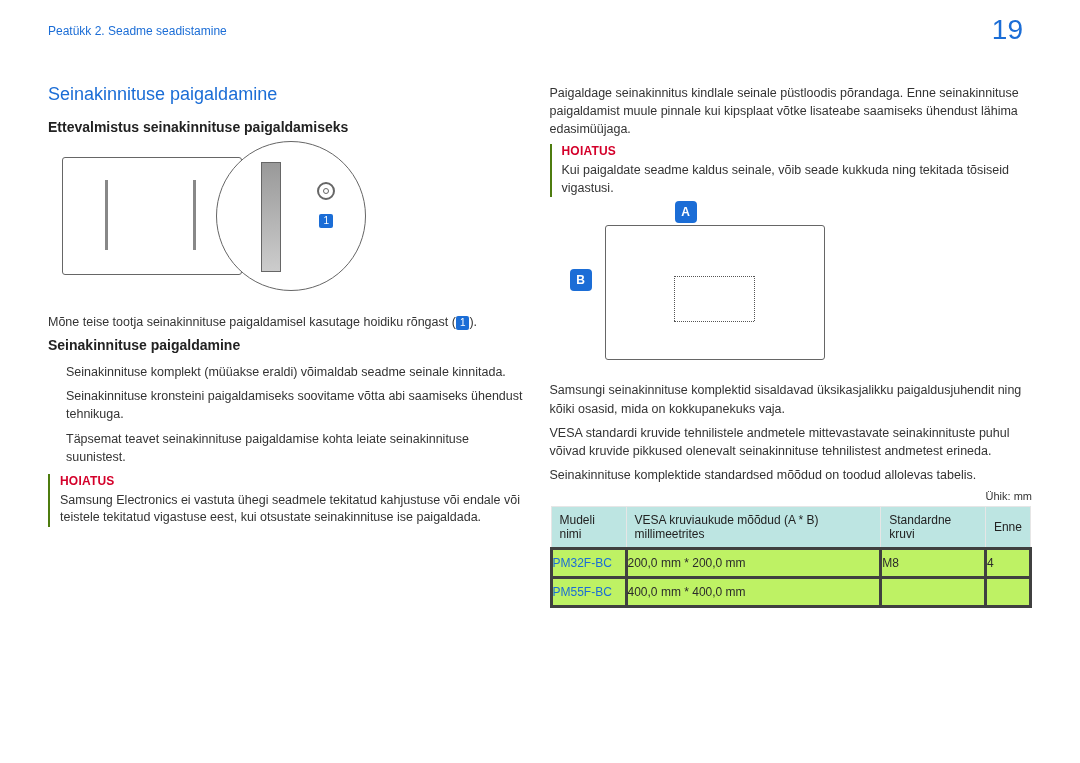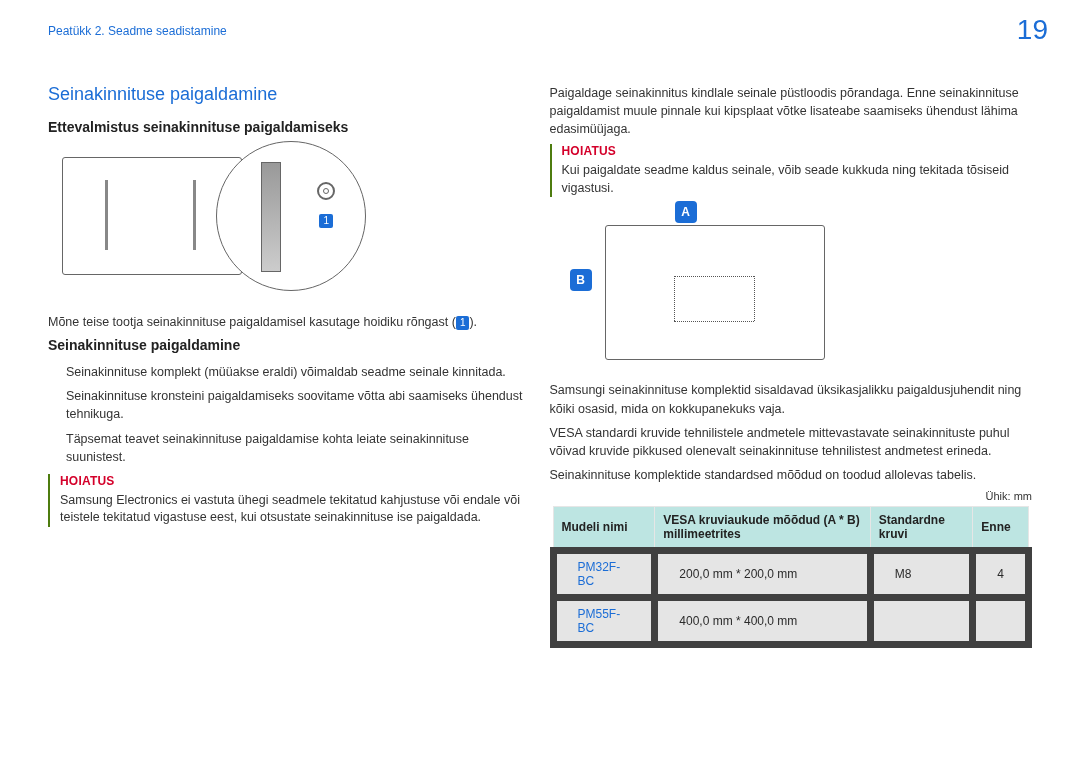--- a/index.html
+++ b/index.html
@@ -8,21 +8,21 @@
     font-size: 12.5px;
     color: #2b2b2b;
     width: 1080px;
     height: 763px;
     background: #fff;
     position: relative;
     padding: 24px 48px 24px 48px;
   }
   .header-row { display: flex; justify-content: space-between; align-items: center; margin-bottom: 46px; }
   .chapter { color: #1b6dd6; font-size: 12px; }
-  .page-num { color: #1b6dd6; font-size: 28px; font-weight: 400; position: absolute; top: 14px; right: 32px;}
+  .page-num { color: #1b6dd6; font-size: 28px; font-weight: 400; position: absolute; top: 14px; right: 57px;}
   .columns { display: flex; gap: 19px; }
   .col { flex: 1; }
   h1.section { color: #1b6dd6; font-size: 18px; font-weight: 500; margin-bottom: 14px; }
   h2.sub { color: #222; font-size: 14px; font-weight: 700; margin-bottom: 10px; margin-top: 6px;}
   p.body { font-size: 12.5px; line-height: 1.45; margin-bottom: 6px; color: #333;}
   .indent { padding-left: 18px;}
   .warn {
     border-left: 2px solid #4d7c0f;
     padding-left: 10px;
     margin-top: 6px;
@@ -84,28 +84,28 @@
   }
   .dimA { position:absolute; left:125px; top:-6px; }
   .dimB { position:absolute; left:20px; top:62px; }
   .unit-note { text-align:right; font-size:11px; color:#333; margin-top:4px;}
   table.spec {
     width:100%; border-collapse:collapse; font-size:12px;
     margin-top:4px;
   }
   table.spec th {
     background:#bde5e2;
-    color:#222; font-weight:700; text-align:left;
+    color:#222; font-weight:400; text-align:left;
     padding:6px 8px;
     border:1px solid #e6e6e6;
   }
   table.spec td {
-    background:#e5e5e5;
-    padding:6px 21px;
-    border:7px solid #404040;
+    background:#bef264;
+    padding:6px 0;
+    border:3px solid #404040;
   }
   table.spec td.model{color:#1b6dd6;}
   .mt-2{margin-top:8px;}
 </style>
 </head>
 <body>
 
 <div class="header-row">
   <div class="chapter">Peatükk 2. Seadme seadistamine</div>
   <div class="page-num">19</div>

